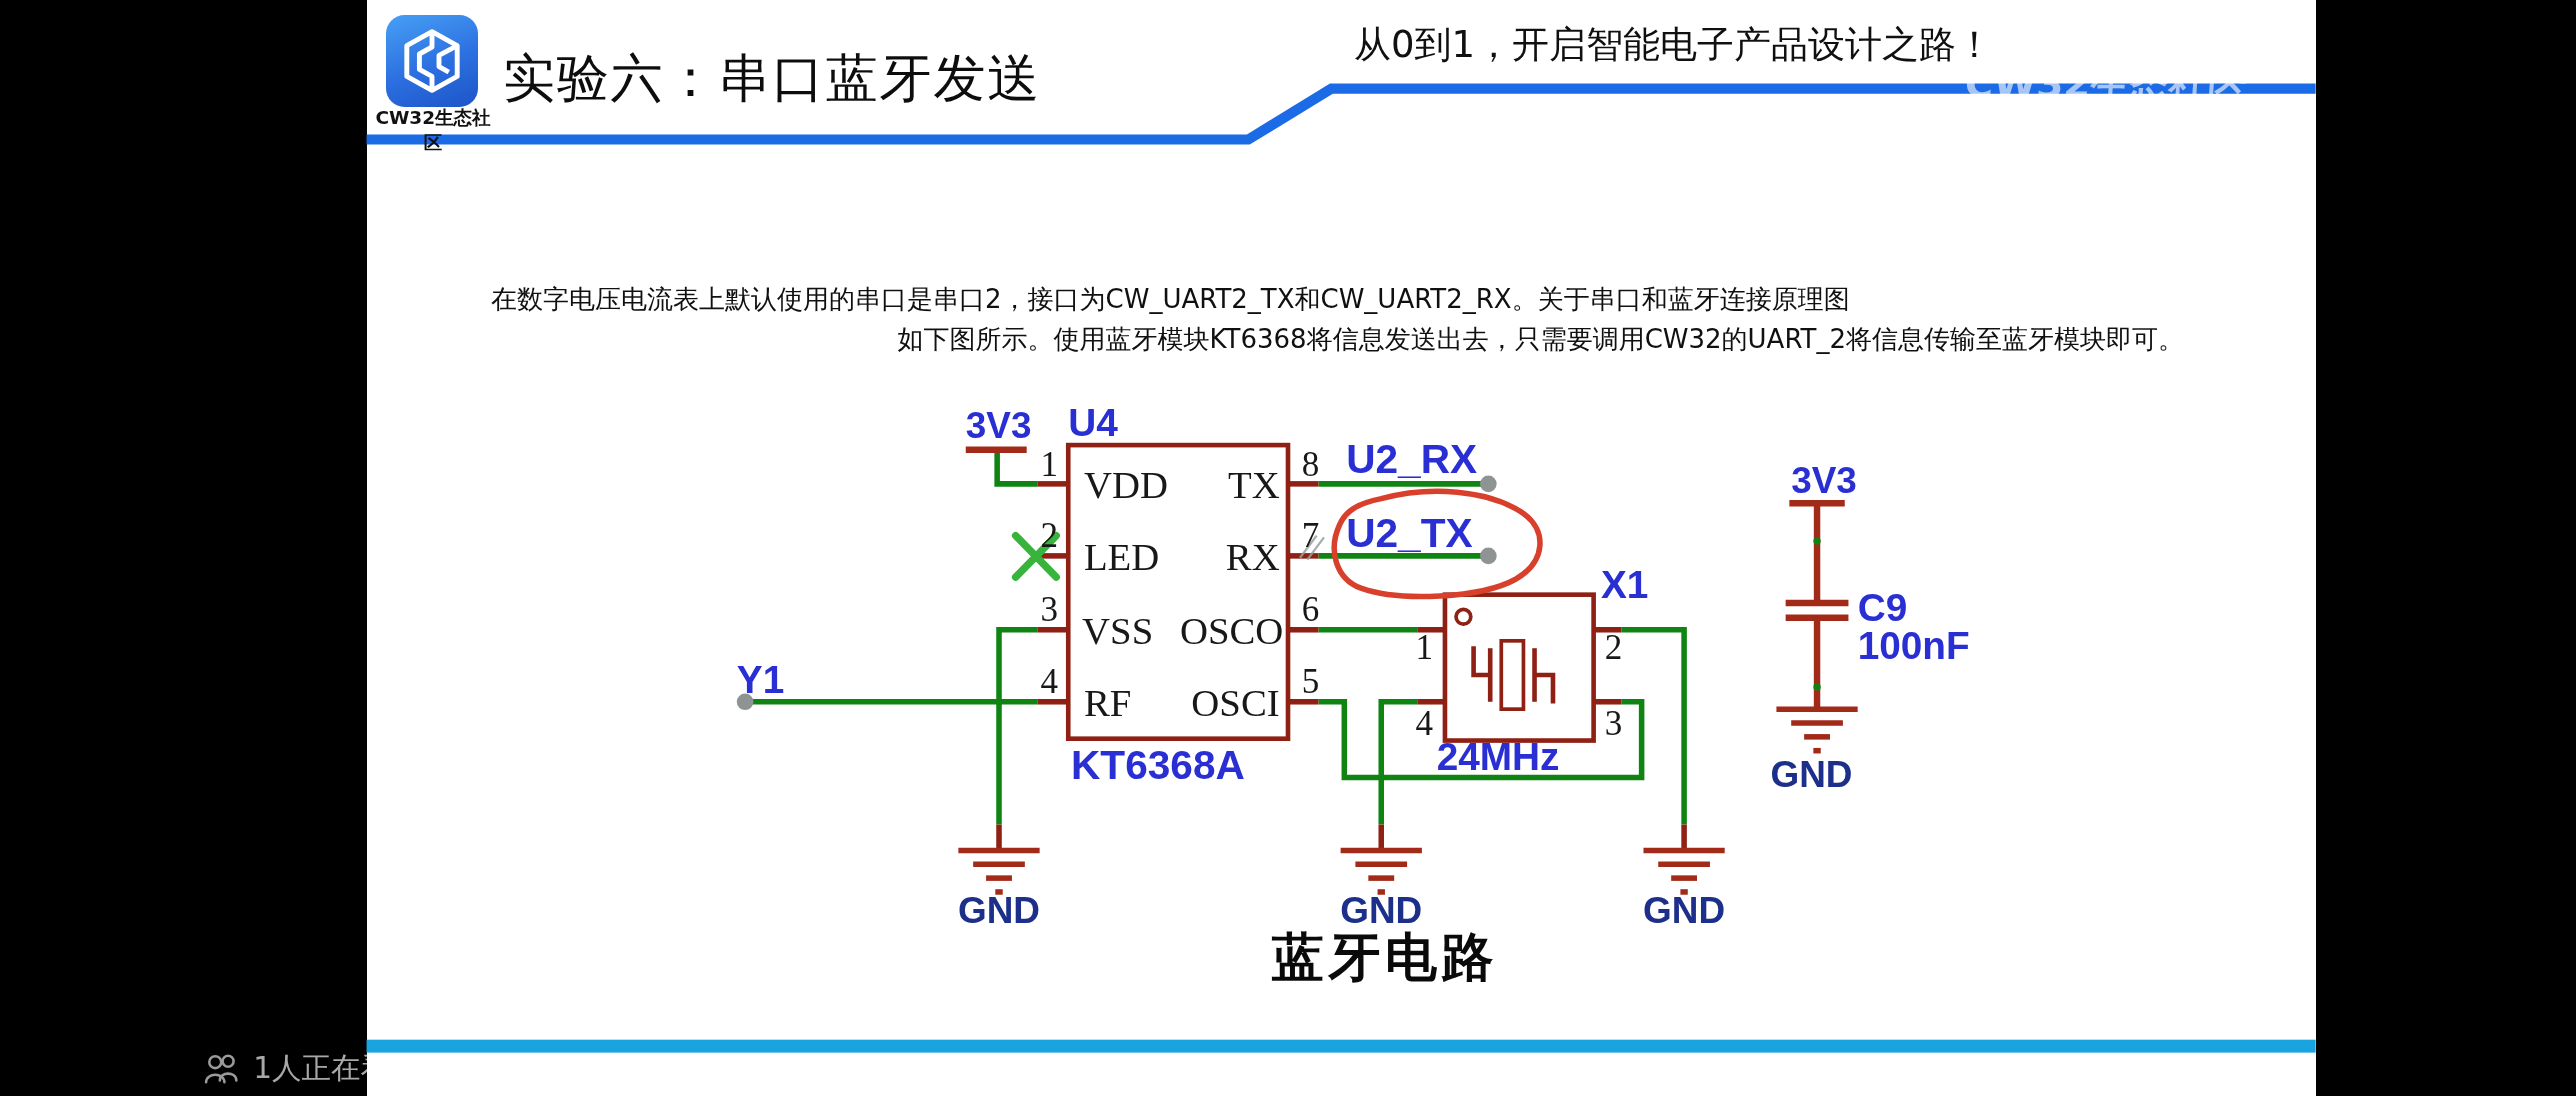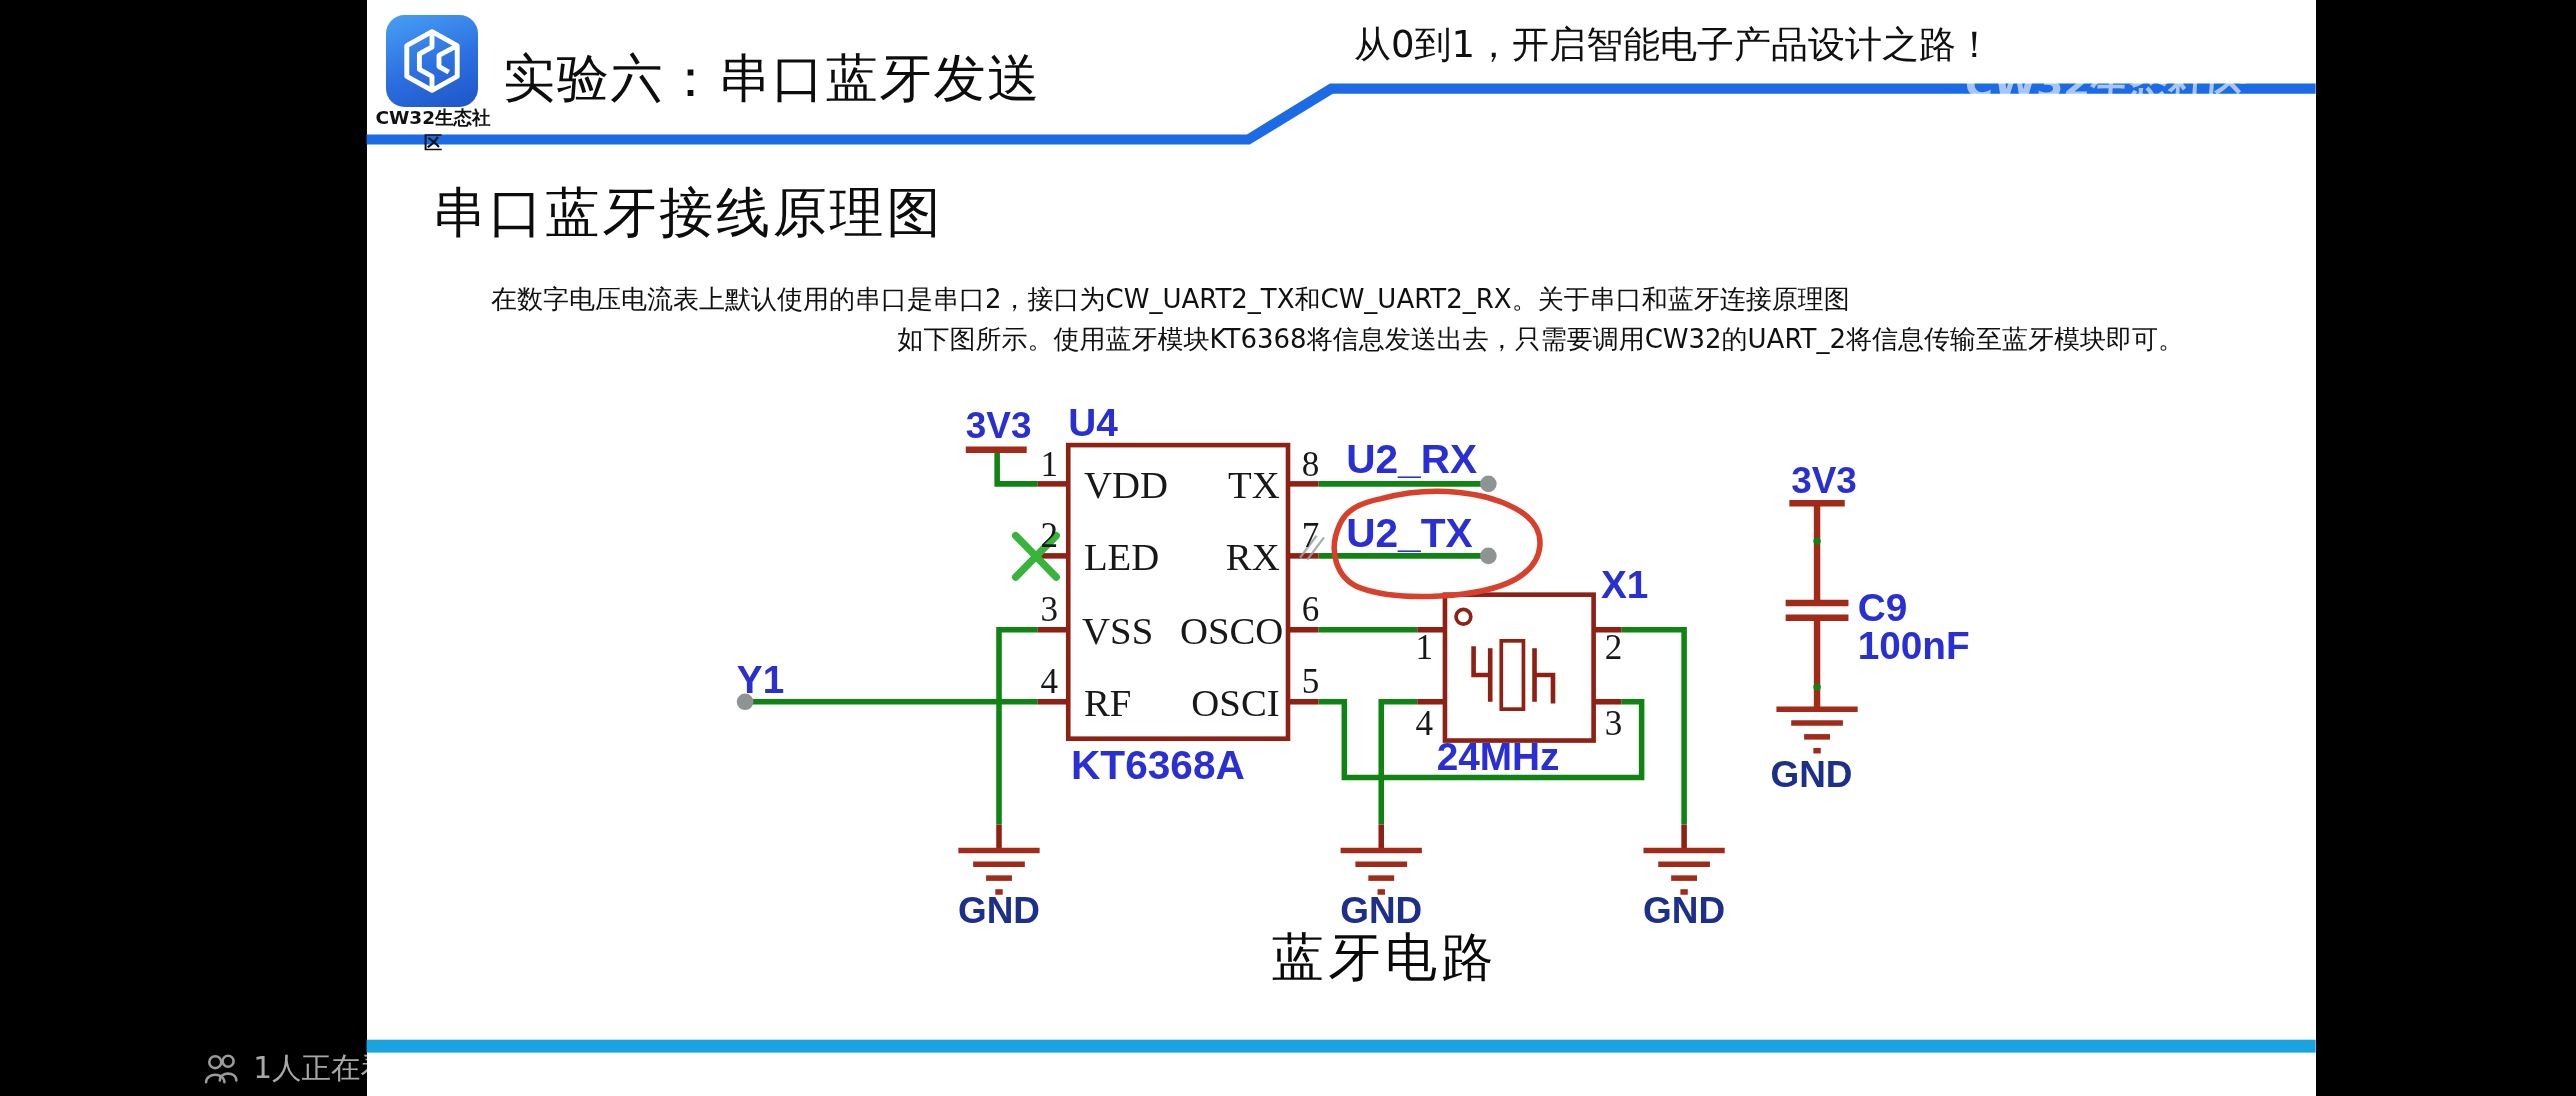--- a/index.html
+++ b/index.html
@@ -27,21 +27,21 @@
   .wm-brand{left:1965px;top:57px;font-size:39px;opacity:.62;transform:skewX(-4deg);}
   .wm-site{left:2144px;top:33px;font-size:54px;opacity:.78;transform:skewX(-8deg);
            font-family:"Liberation Sans","DejaVu Sans",sans-serif;letter-spacing:0.9px;}
 
   
   .heading{left:432px;top:177px;font-size:54px;font-weight:500;letter-spacing:2.8px;color:#0c0c0c;}
   .para{left:425px;width:1759px;font-size:26px;line-height:41px;color:#101010;white-space:nowrap;}
   .para1{top:279px;padding-left:66px;}
   .para2{top:319px;text-align:right;}
   .caption-black{left:1108px;top:923px;width:554px;text-align:center;
-                 font-size:52px;font-weight:400;letter-spacing:4.6px;color:#0a0a0a;}
+                 font-size:52px;font-weight:700;letter-spacing:4.6px;color:#0a0a0a;}
   .caption-red{left:1049px;top:984px;width:646px;text-align:center;
                font-size:50px;font-weight:700;letter-spacing:1.8px;color:var(--annotation_red);}
 
   
   svg text{user-select:none;}
   .t-serif{font-family:"Liberation Serif","DejaVu Serif",serif;fill:#181818;}
   .t-pin{font-family:"Liberation Serif","DejaVu Serif",serif;fill:#181818;font-size:38px;}
   .t-net{font-family:"Liberation Sans","DejaVu Sans",sans-serif;font-weight:700;fill:var(--label_blue);}
   .t-gnd{font-family:"Liberation Sans","DejaVu Sans",sans-serif;font-weight:600;fill:var(--gnd_text);font-size:40px;}
   .wire{stroke:var(--wire);stroke-width:6;fill:none;}
@@ -242,20 +242,19 @@
         <polyline points="86,28 60,42 60,58 74,66"></polyline>
       </g>
     </svg>
   </div>
   <div class="abs logo-caption">CW32生态社区</div>
   <div class="abs main-title">实验六：串口蓝牙发送</div>
   <div class="abs tagline">从0到1，开启智能电子产品设计之路！</div>
   <div class="abs wm wm-brand">CW32生态社区</div>
   <div class="abs wm wm-site">bilibili</div>
 
-  <div class="abs heading">串口蓝牙接线原理图</div>
   <div class="abs para para1">在数字电压电流表上默认使用的串口是串口2，接口为CW_UART2_TX和CW_UART2_RX。关于串口和蓝牙连接原理图</div>
   <div class="abs para para2">如下图所示。使用蓝牙模块KT6368将信息发送出去，只需要调用CW32的UART_2将信息传输至蓝牙模块即可。</div>
 
   <div class="abs caption-black">蓝牙电路</div>
 
 </div>
 
 
 </body></html>

